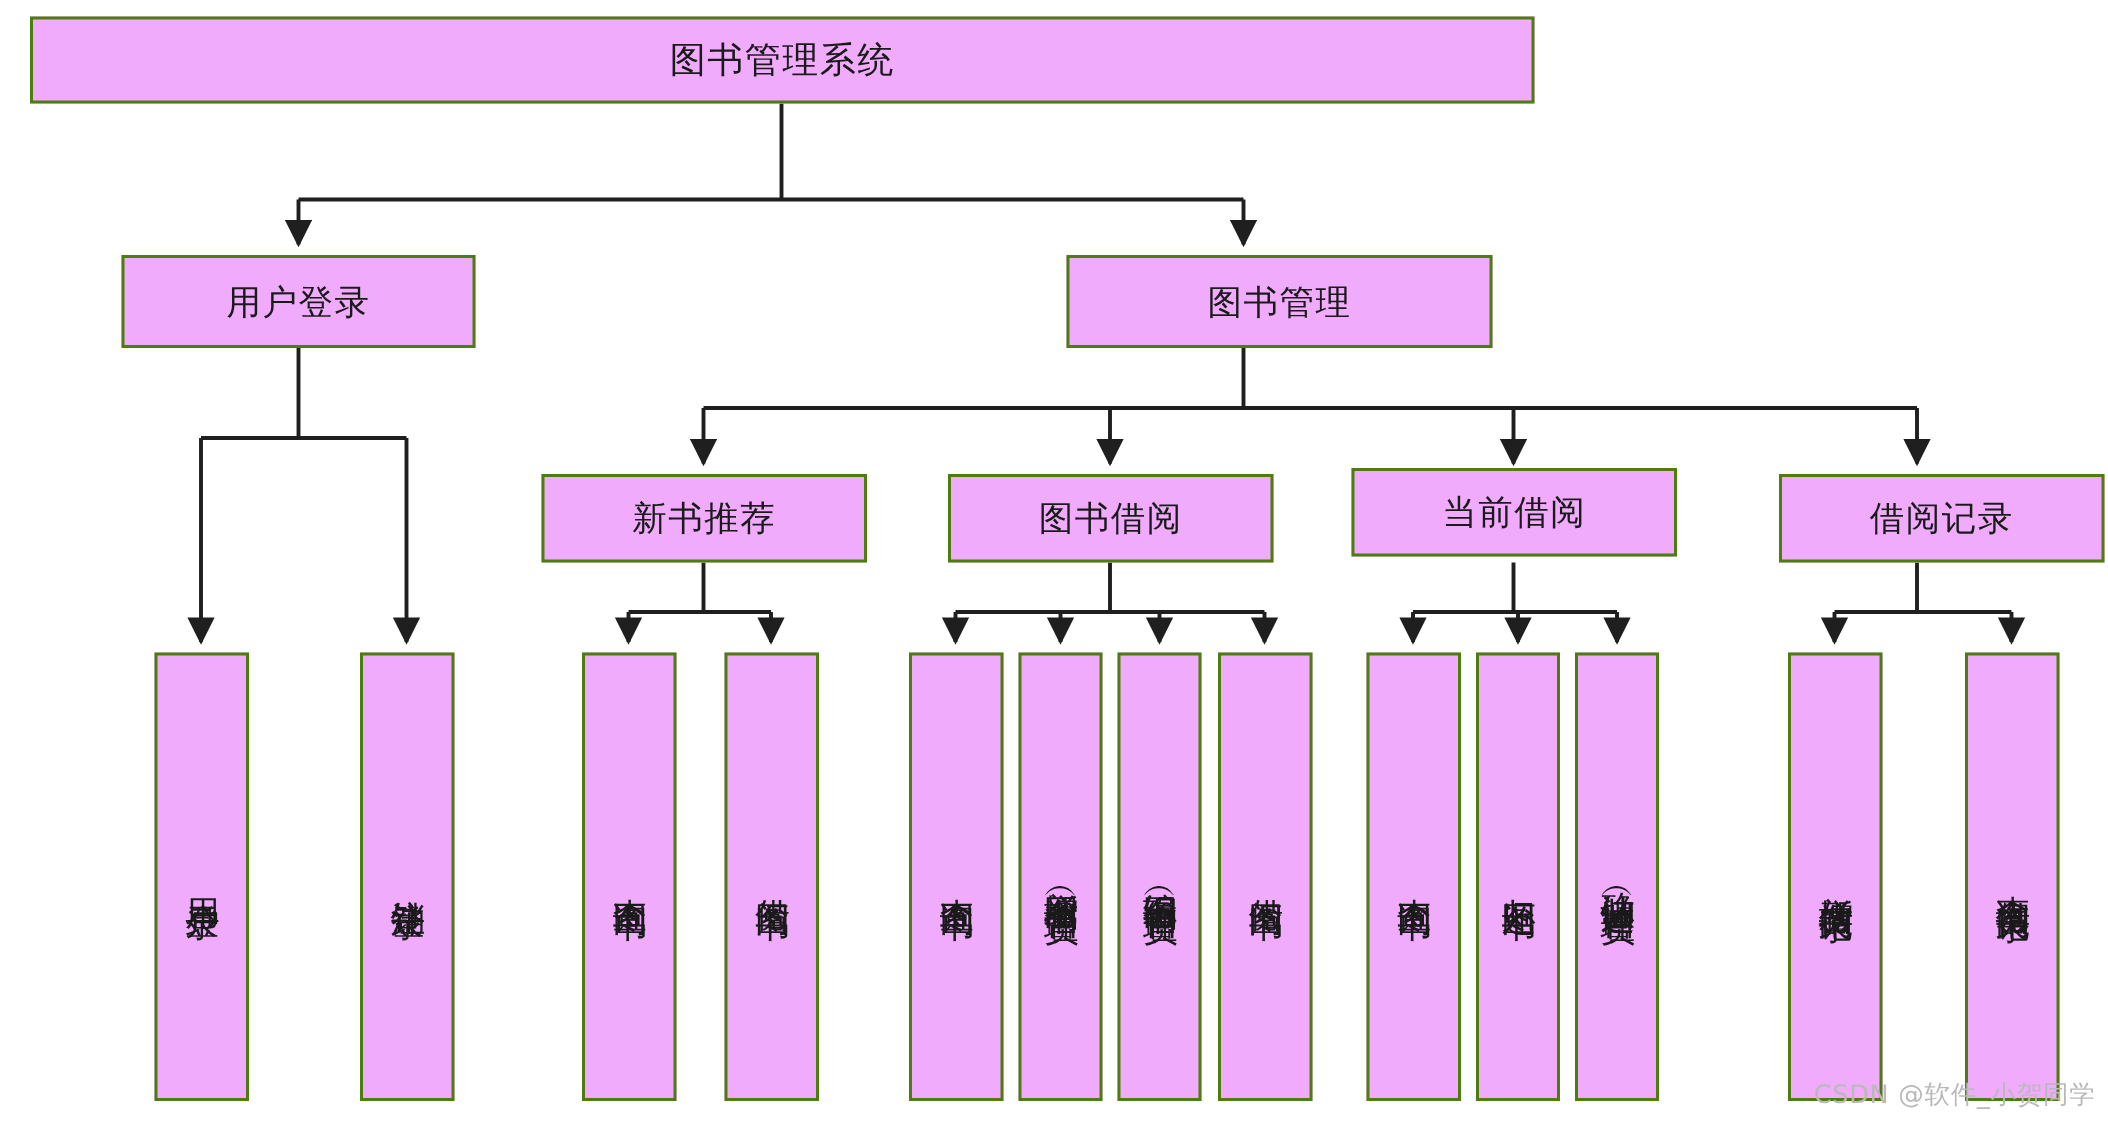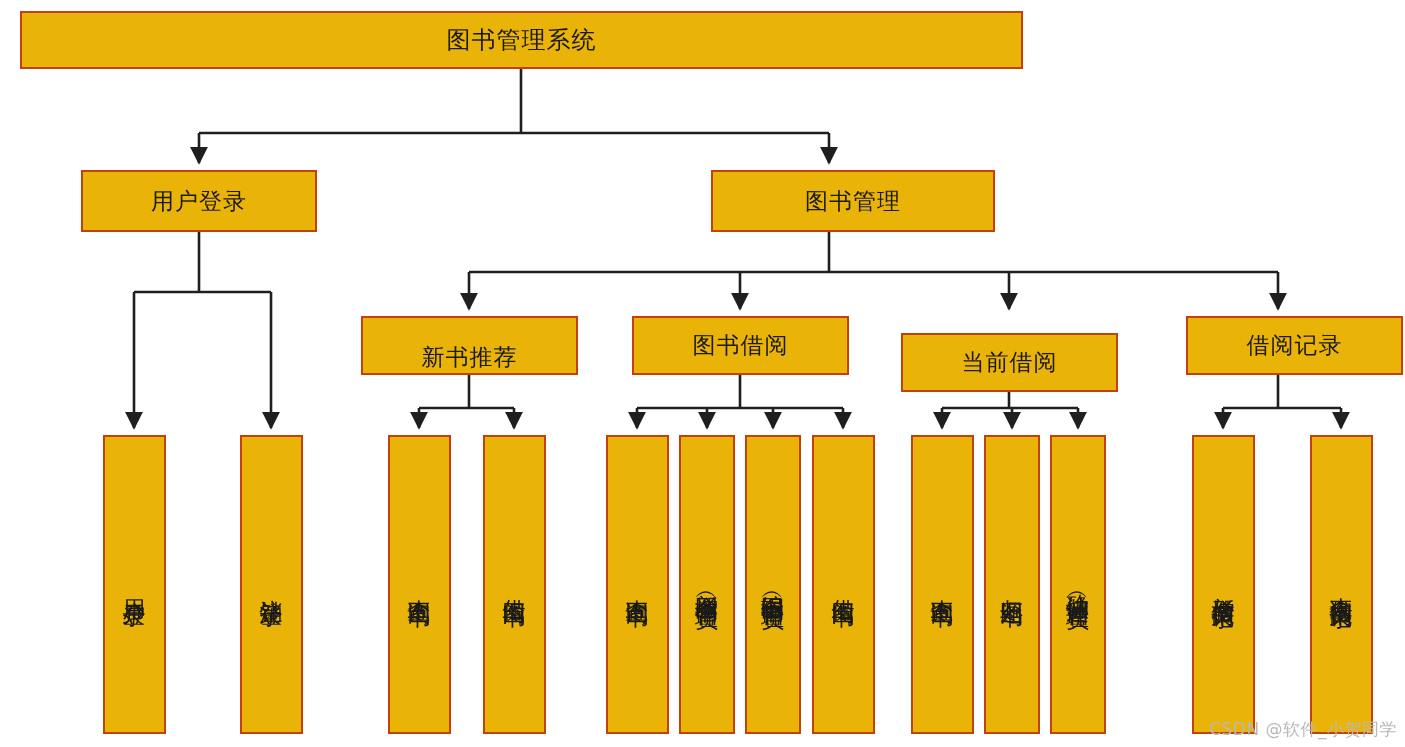--- a/index.html
+++ b/index.html
@@ -21,22 +21,22 @@
     position: absolute;
     left: 0;
     top: 0;
     width: 1405px;
     height: 747px;
     pointer-events: none;
   }
   .node {
     position: absolute;
     box-sizing: border-box;
-    border: 2px solid #c2410c;
-    background: #eab308;
+    border: 2px solid #4d7c0f;
+    background: #f0abfc;
     display: flex;
     align-items: center;
     justify-content: center;
     color: #1a1a1a;
   }
   .node.h {
     font-size: 23px;
     letter-spacing: 1px;
   }
   .node.root {
@@ -133,27 +133,27 @@
     <span>图书管理系统</span>
   </div>
 
   <div class="node h" style="left:81px; top:170px; width:236px; height:62px;">
     <span>用户登录</span>
   </div>
   <div class="node h" style="left:711px; top:170px; width:284px; height:62px;">
     <span>图书管理</span>
   </div>
 
-  <div class="node h" style="left:361px; top:316px; width:217px; height:59px;align-items:flex-end;">
+  <div class="node h" style="left:361px; top:316px; width:217px; height:59px;">
     <span>新书推荐</span>
   </div>
   <div class="node h" style="left:632px; top:316px; width:217px; height:59px;">
     <span>图书借阅</span>
   </div>
-  <div class="node h" style="left:901px; top:333px; width:217px; height:59px;">
+  <div class="node h" style="left:901px; top:312px; width:217px; height:59px;">
     <span>当前借阅</span>
   </div>
   <div class="node h" style="left:1170px; top:316px; width:217px; height:59px;margin-left:16px;">
     <span>借阅记录</span>
   </div>
 
   <div class="node v" style="left:103px; top:435px; width:63px; height:299px;">
     <span class="vtext">用户登录</span>
   </div>
   <div class="node v" style="left:240px; top:435px; width:63px; height:299px;">

